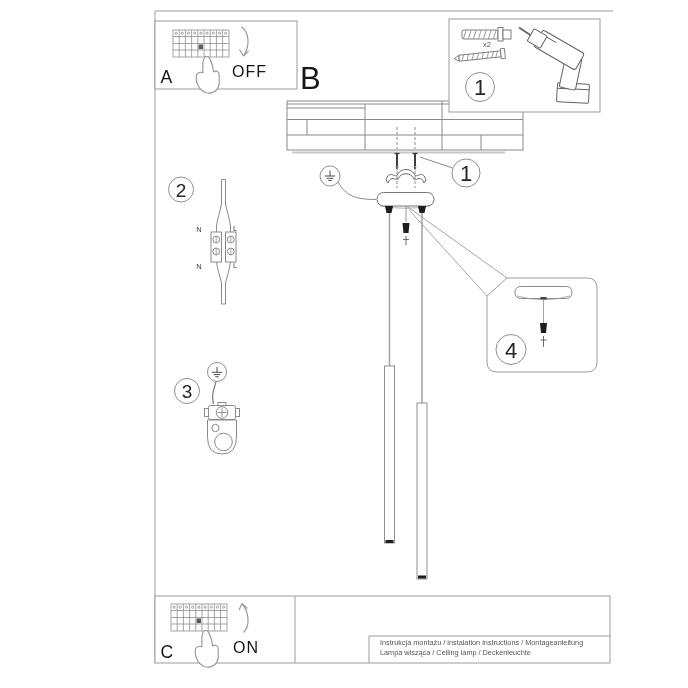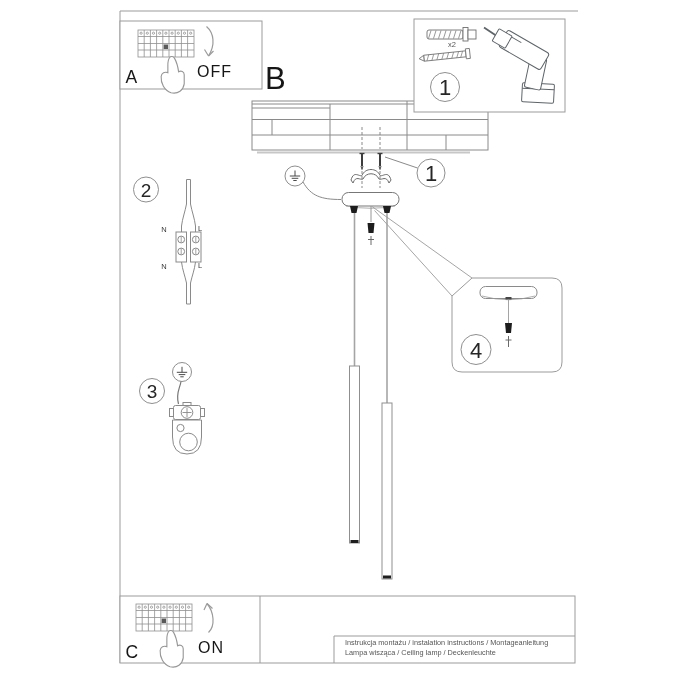--- a/index.html
+++ b/index.html
@@ -1,17 +1,17 @@
 <!DOCTYPE html>
 <html><head>
 <meta charset="utf-8">
 <style>
   html,body{margin:0;padding:0;background:#ffffff;}
   .canvas{position:relative;width:584px;height:688px;background:#ffffff;overflow:hidden;
-          font-family:"Liberation Sans",sans-serif;}
+          font-family:"Liberation Sans",sans-serif;margin-left:35px;}
   svg{position:absolute;left:0;top:0;}
   svg text{font-family:"Liberation Sans",sans-serif;fill:#161616;}
   .t-big{font-size:17.5px;}
   .t-b{font-size:31px;}
   .t-onoff{font-size:16px;letter-spacing:1px;}
   .t-num-lg{font-size:22px;fill:#262626;}
   .t-num{font-size:19px;fill:#262626;}
   .t-nl{font-size:7.5px;fill:#3a3a3a;}
   .t-x2{font-size:7.5px;fill:#555555;}
   .t-foot{font-size:7.3px;fill:#565656;}

